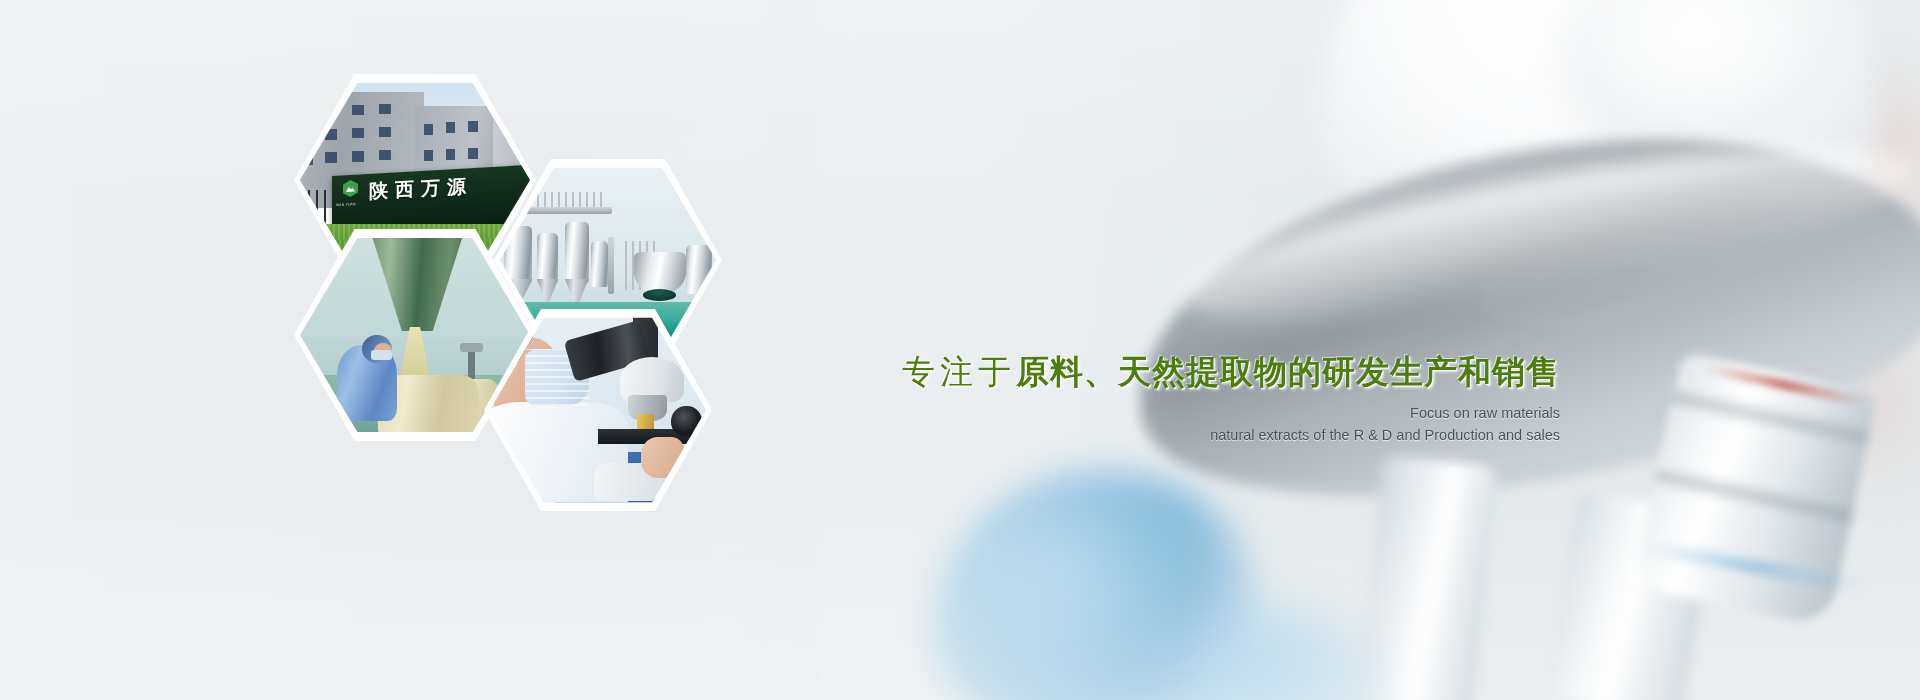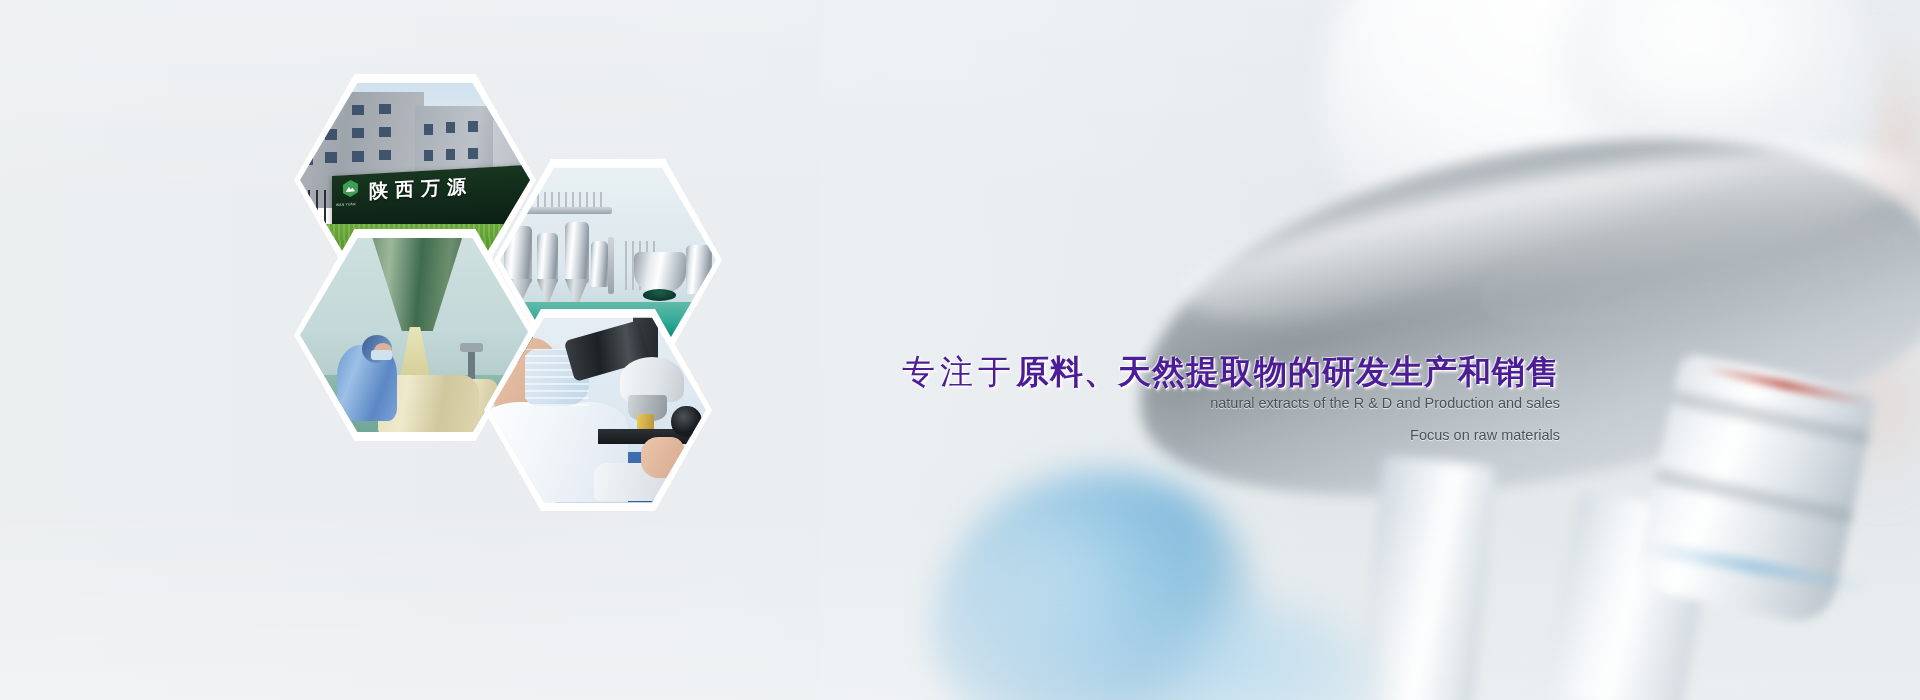--- a/index.html
+++ b/index.html
@@ -243,21 +243,21 @@
   .f4-base{position:absolute;left:48%;top:78%;width:50%;height:20%;border-radius:12px 12px 6px 6px;
     background:linear-gradient(100deg,#f3f6f8,#dbe1e6 60%,#bfc6cc);}
   .f4-hand{position:absolute;left:70%;top:64%;width:20%;height:22%;border-radius:40% 30% 40% 40%;
     background:linear-gradient(120deg,#eac7ad,#d8a98d);}
 
   
   .headline-block{position:absolute;left:700px;top:352px;width:860px;text-align:right;}
   .headline{
     margin:0;white-space:nowrap;
     font-family:"DejaVu Sans","Liberation Sans",sans-serif;
-    font-size:33px;line-height:40px;color:#4c1d95;
+    font-size:33px;line-height:40px;color:#4d7c0f;
     text-shadow:1px 1px 0 rgba(255,255,255,.95),2px 2px 3px rgba(255,255,255,.85),-1px -1px 0 rgba(255,255,255,.6);
   }
   .headline .lead{font-weight:400;letter-spacing:5px;}
   .headline .strong{font-weight:700;letter-spacing:1px;}
   .sub{
     margin:0;color:#4b5256;font-size:14.5px;line-height:21px;
     font-family:"Liberation Sans","DejaVu Sans",sans-serif;
     text-shadow:0 1px 1px rgba(255,255,255,.8);
   }
   .sub1{margin-top:11px;}
@@ -386,17 +386,17 @@
         <div class="f4-knob"></div>
         <div class="f4-base"></div>
         <div class="f4-hand"></div>
       </div>
     </div>
 
   </div>
 
   <div class="headline-block">
     <p class="headline"><span class="lead">专注于</span><span class="strong">原料、天然提取物的研发生产和销售</span></p>
+    <p class="sub sub1">Focus on raw materials</p>
     <p class="sub sub2">natural extracts of the R &amp; D and Production and sales</p>
-    <p class="sub sub1">Focus on raw materials</p>
   </div>
 
 </div>
 
 </body></html>

